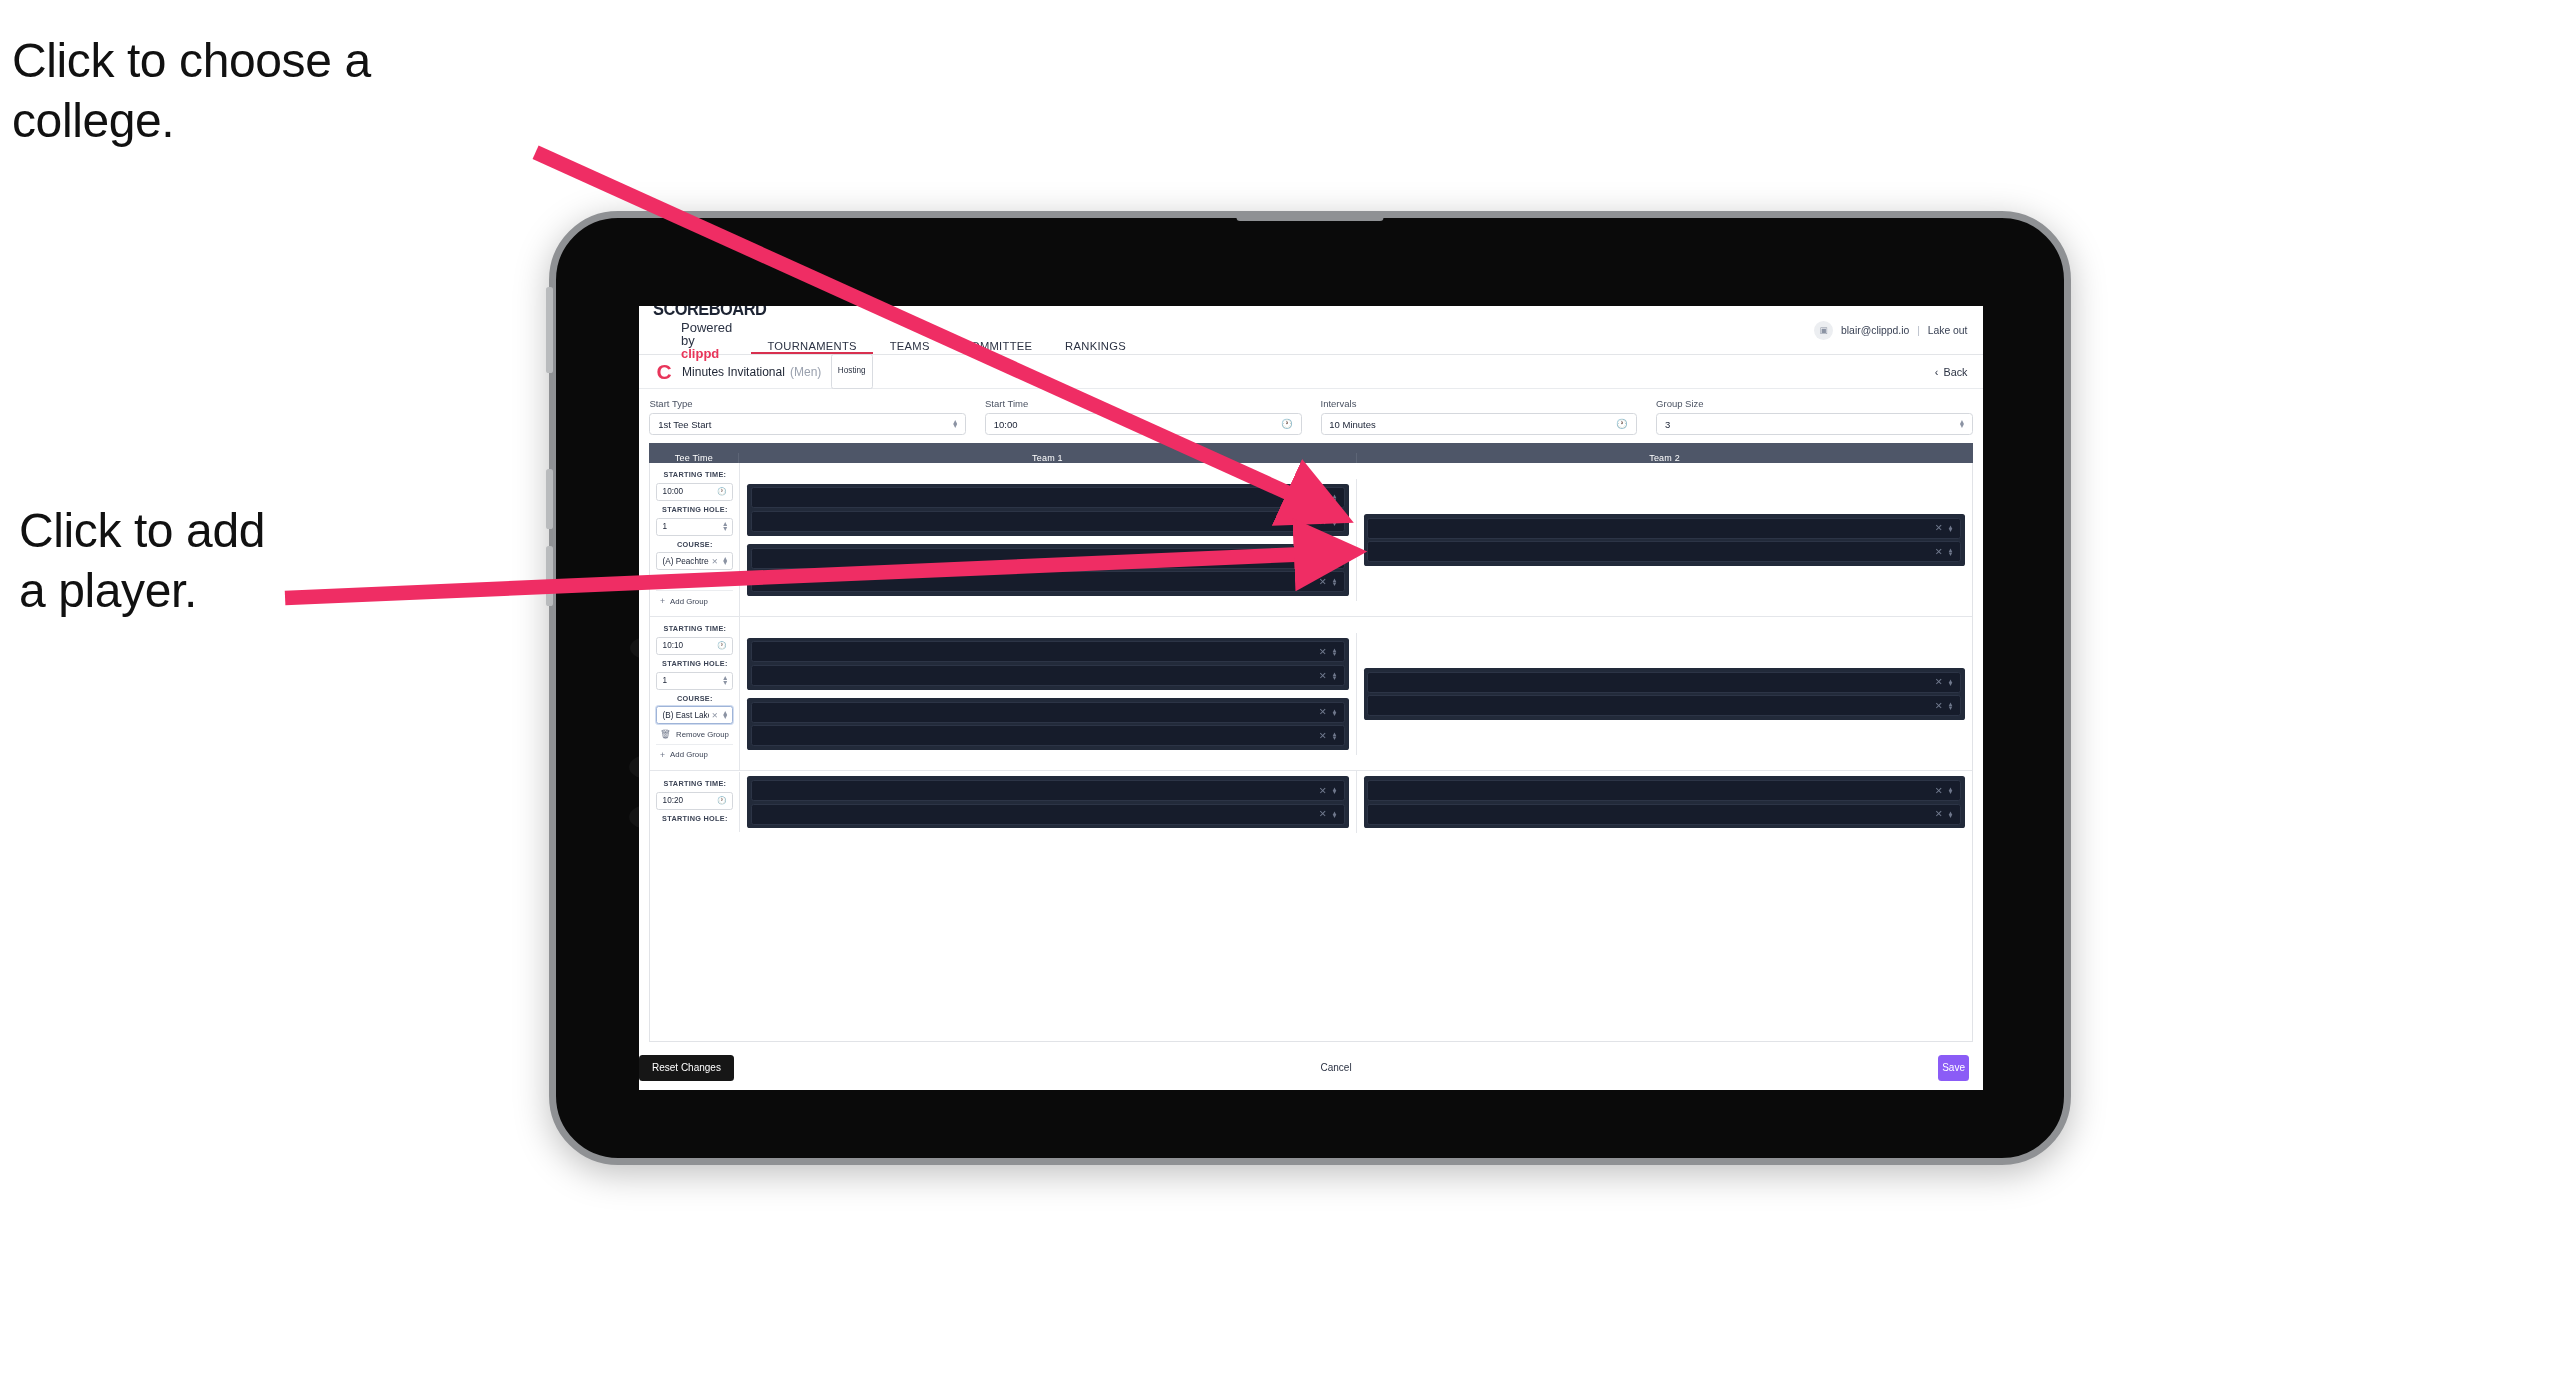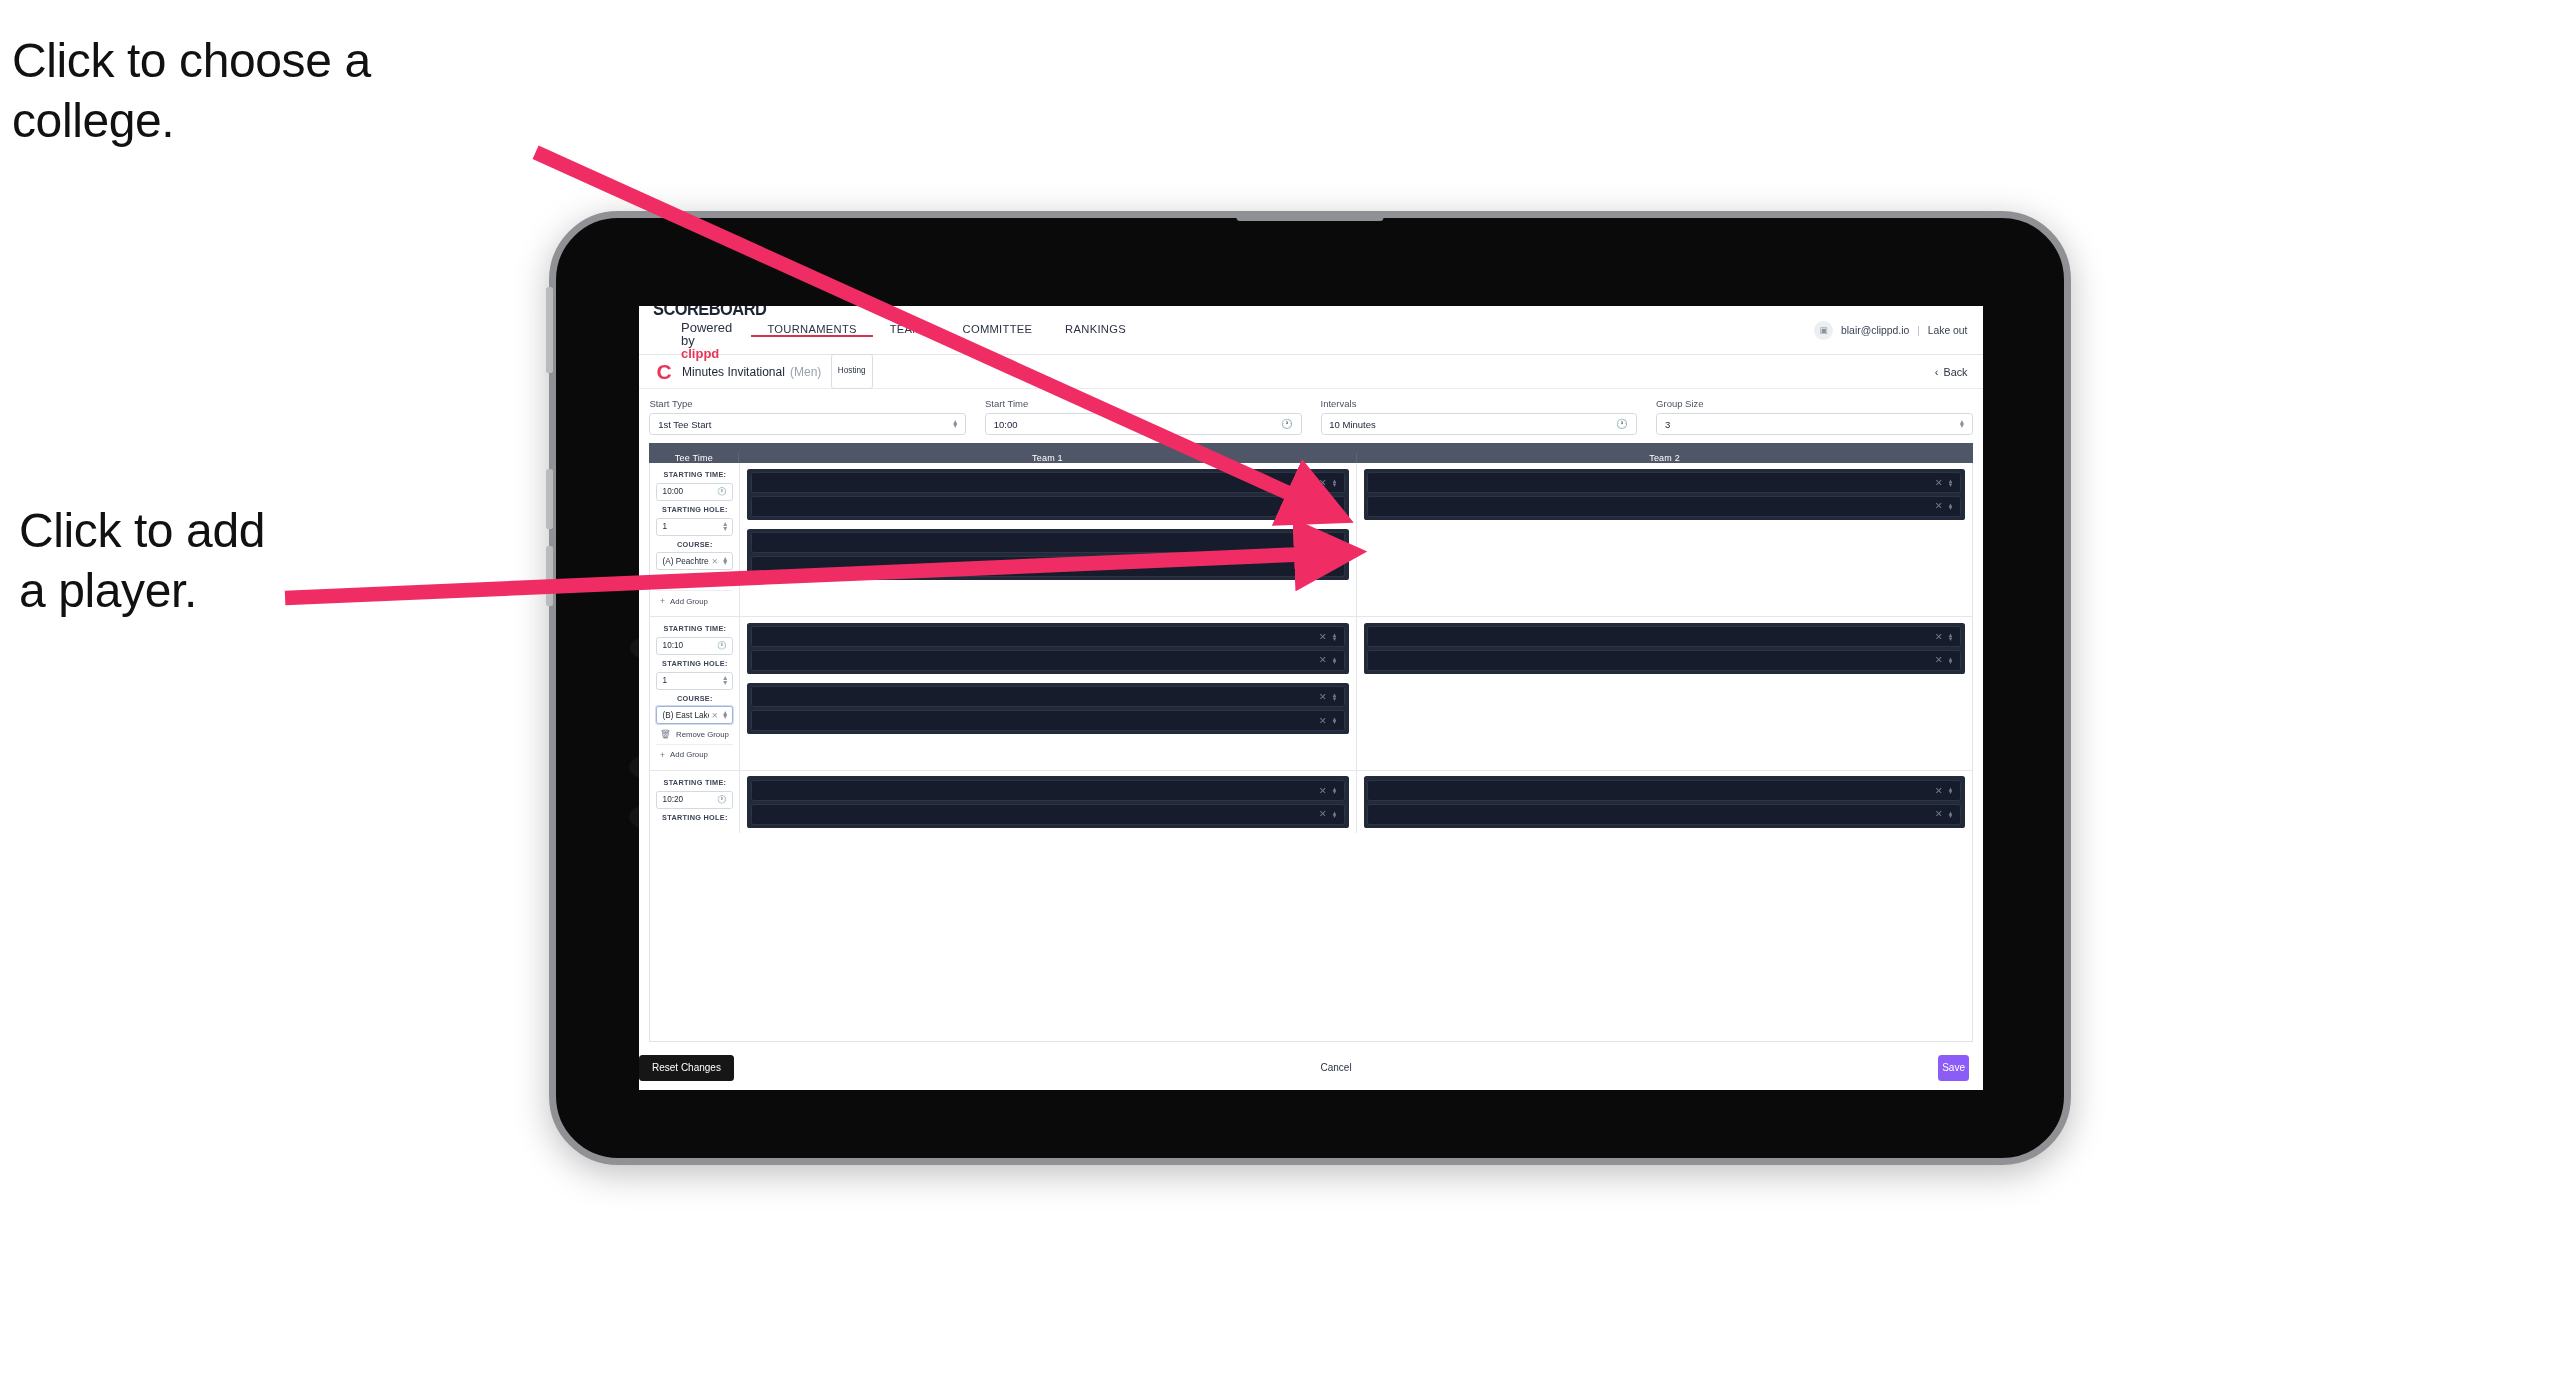--- a/index.html
+++ b/index.html
@@ -77,21 +77,21 @@
     padding-left:14px;box-sizing:border-box;
   }
   #brand-title{
     font-family:"Liberation Sans", sans-serif;
     font-weight:bold;font-size:16.4px;letter-spacing:-0.5px;
     color:#1d2433;line-height:1;
     transform:scaleY(1.12);transform-origin:left center;
   }
   #brand-sub{font-size:13px;color:#2b3243;margin-top:4.3px;line-height:1;margin-left:28px;}
   #brand-sub .clippd{color:#e8355a;font-weight:bold;}
-  #mainnav{display:flex;align-items:center;margin-left:19px;}
+  #mainnav{display:flex;align-items:flex-end;margin-left:19px;}
   .navitem{
     display:flex;align-items:center;
     padding:0 16.4px;
     font-size:11.2px;letter-spacing:0.3px;
     color:#2b3243;
     border-bottom:2.6px solid transparent;
     cursor:pointer;
   }
   .navitem.active{border-bottom-color:#d8304f;}
   #account{
@@ -157,21 +157,21 @@
     border-right:0.9px solid #5d6576;box-sizing:border-box;
   }
   .th.tee{width:90px;flex:none;}
   .th.t1{flex:1;}
   .th.t2{flex:1;border-right:none;}
 
   #tablebody{
     margin:0 10.4px;border:0.9px solid #e1e3e7;border-top:none;
     background:#fff;height:578px;overflow:hidden;position:relative;
   }
-  .teerow{display:flex;border-bottom:0.9px solid #e4e6ea;}
+  .teerow{display:flex;border-bottom:0.9px solid #e4e6ea;align-items:center;}
   .teerow:last-child{border-bottom:none;}
   .teecell{
     width:90px;flex:none;border-right:0.9px solid #e4e6ea;
     padding:5.2px 6px 6px 6px;box-sizing:border-box;background:#fff;
   }
   .mini-label{
     font-size:7.3px;font-weight:bold;color:#3b4355;letter-spacing:0.3px;
     text-align:center;margin:4.3px 0 3.5px 0;
   }
   .mini-label:first-child{margin-top:1.7px;}

